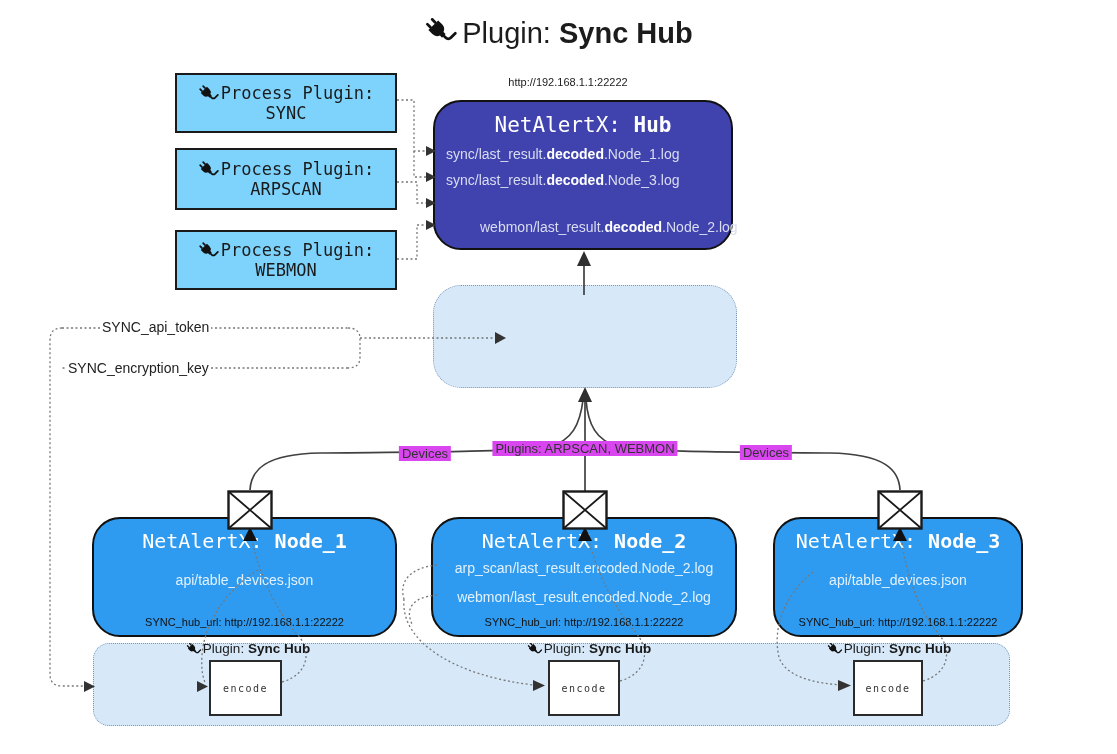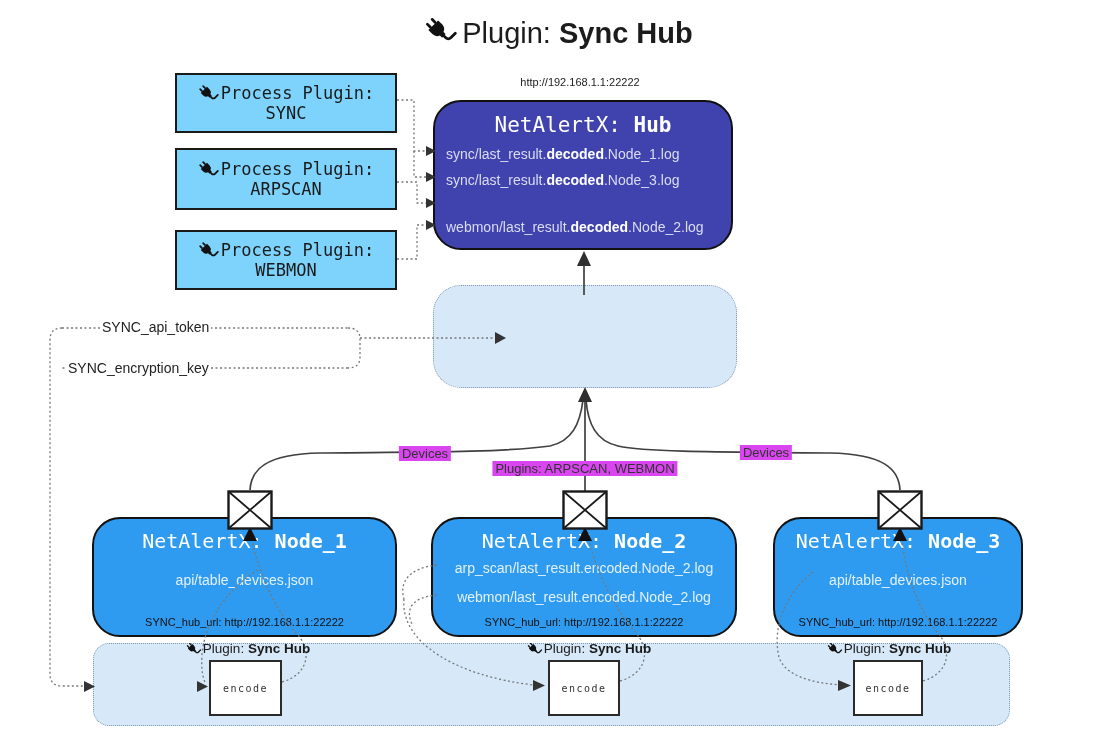--- a/index.html
+++ b/index.html
@@ -20,28 +20,28 @@
 
   
   .proc { position:absolute; left:175px; width:222px; background:#7dd3fc; border:2px solid #1a1a1a; z-index:2;
           display:flex; flex-direction:column; align-items:center; justify-content:center; font-size:17px; color:#1a1a1a; }
   .proc .l1 { display:flex; align-items:center; gap:4px; }
   .proc-1 { top:73px;  height:60px; }
   .proc-2 { top:148px; height:62px; }
   .proc-3 { top:230px; height:60px; }
 
   
-  .hub-url { position:absolute; left:430px; top:76px; width:300px; text-align:center; font-size:11px; color:#222; z-index:4; }
+  .hub-url { position:absolute; left:418px; top:76px; width:300px; text-align:center; font-size:11px; color:#222; z-index:4; }
   .hub { position:absolute; left:433px; top:100px; width:300px; height:150px; background:#4043AE;
          border:2px solid #111; border-radius:28px; z-index:2; color:#fff; }
   .hub-title { position:absolute; top:11px; width:100%; text-align:center; font-size:21px; }
   .hub-title b { font-weight:700; }
   .hub-file { position:absolute; left:11px; font-size:14px; color:#D9DDF0; white-space:nowrap; }
   .hub-file b { color:#fff; font-weight:700; }
-  .hf-0 { top:44px; } .hf-1 { top:70px; } .hf-2 { top:96px; } .hf-3 { top:117px; }
+  .hf-0 { top:44px; } .hf-1 { top:70px; } .hf-2 { top:96px; } .hf-3 { top:117px;margin-left:34px; }
 
   
   .decode-wrap { position:absolute; left:433px; top:285px; width:304px; height:103px; background:#D7E9F9;
                  border:1.6px dotted #7E98B5; border-radius:28px; z-index:2; }
   .decode-box { position:absolute; left:505px; top:295px; width:162px; height:83px; background:#fff; border:2.2px solid #2b2b2b;
                 z-index:3; display:flex; align-items:center; justify-content:center; font-size:16px; letter-spacing:2px; color:#222; }
 
   
   .setting { position:absolute; z-index:10; background:#fff; padding:0 2px; font-size:14px; color:#222; white-space:nowrap; }
   .set-token { left:100px; top:319px; }
@@ -190,21 +190,21 @@
     <div class="hub-file hf-1"><span>sync/last_result.</span><b>decoded</b><span>.Node_3.log</span></div>
     <div class="hub-file hf-3"><span>webmon/last_result.</span><b>decoded</b><span>.Node_2.log</span></div>
   </div>
 
   <div class="decode-wrap"></div>
 
   <div class="setting set-token">SYNC_api_token</div>
   <div class="setting set-key">SYNC_encryption_key</div>
 
   <div class="lbl" style="left:425px; top:446px;">Devices</div>
-  <div class="lbl" style="left:585px; top:461px;">Plugins: ARPSCAN, WEBMON</div>
+  <div class="lbl" style="left:585px; top:441px;">Plugins: ARPSCAN, WEBMON</div>
   <div class="lbl" style="left:766px; top:445px;">Devices</div>
 
   <span class="envelope env-1"><svg width="46" height="40">
         <rect x="1.5" y="1.5" width="43" height="37" fill="#fff" stroke="#1a1a1a" stroke-width="2.4"></rect>
         <path d="M1.5 1.5 L44.5 38.5 M44.5 1.5 L1.5 38.5" stroke="#1a1a1a" stroke-width="1.8" fill="none"></path>
       </svg></span>
   <span class="envelope env-2"><svg width="46" height="40">
         <rect x="1.5" y="1.5" width="43" height="37" fill="#fff" stroke="#1a1a1a" stroke-width="2.4"></rect>
         <path d="M1.5 1.5 L44.5 38.5 M44.5 1.5 L1.5 38.5" stroke="#1a1a1a" stroke-width="1.8" fill="none"></path>
       </svg></span>

